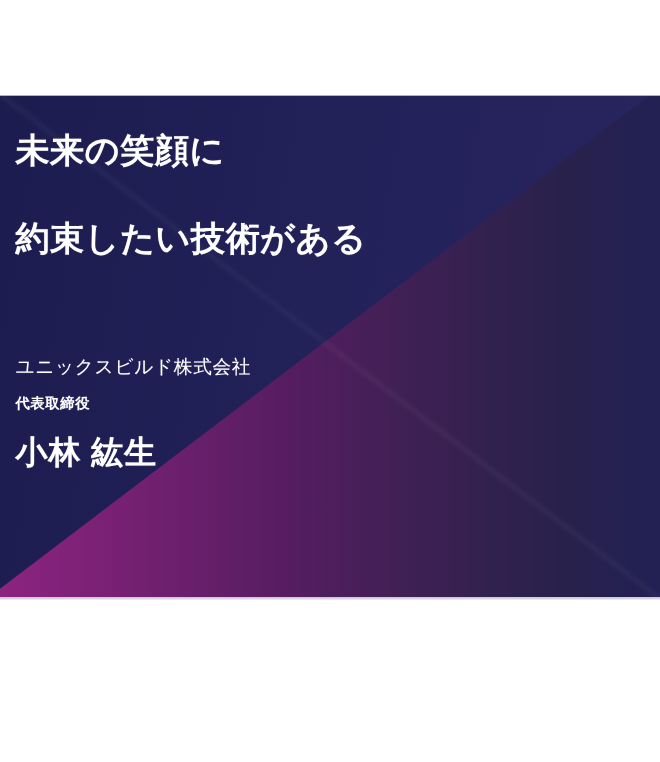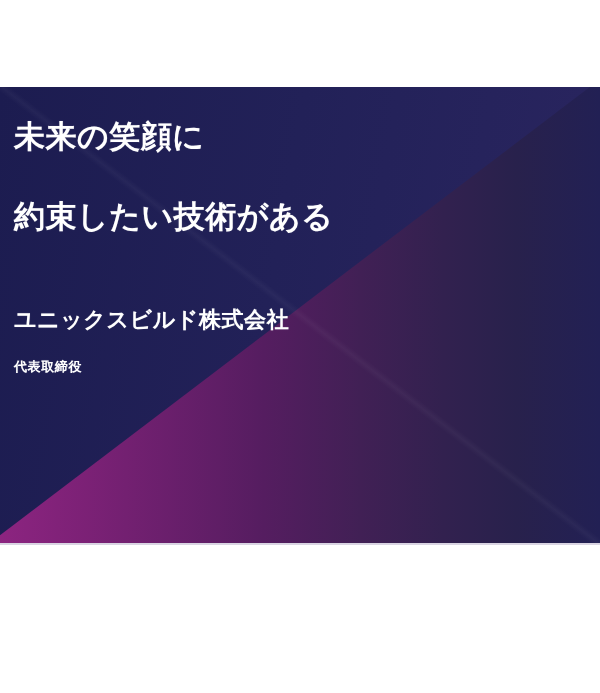--- a/index.html
+++ b/index.html
@@ -91,23 +91,23 @@
     line-height: 1;
     white-space: nowrap;
     text-shadow: 0 0 1px rgba(255,255,255,0.35);
   }
   #headline-1 { top: 34px; }
   #headline-2 { top: 114px; }
 
   .meta-company {
     position: absolute;
     left: 14px;
-    top: 222px;
-    font-weight: 700;
-    font-size: 22px;
+    top: 238px;
+    font-weight: 400;
+    font-size: 17px;
     letter-spacing: 0.6px;
     line-height: 1;
     white-space: nowrap;
     text-shadow: 0 0 1px rgba(255,255,255,0.30);
   }
 
   .meta-title {
     position: absolute;
     left: 14px;
     top: 273px;
@@ -155,19 +155,20 @@
     <div id="text-block">
 
       <div class="headline" id="headline-2">約束したい技術がある</div>
 
       <div class="headline" id="headline-1">未来の笑顔に</div>
 
       <div class="meta-company">ユニックスビルド株式会社</div>
 
       <div class="meta-title">代表取締役</div>
 
+      <div class="meta-name">小林 紘生</div>
 
     </div>
   </div>
 
   <div id="banner-underline"></div>
 
 </div>
 
 </body></html>

